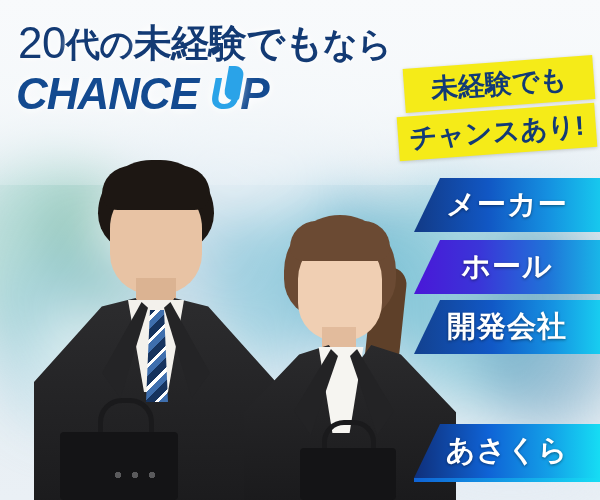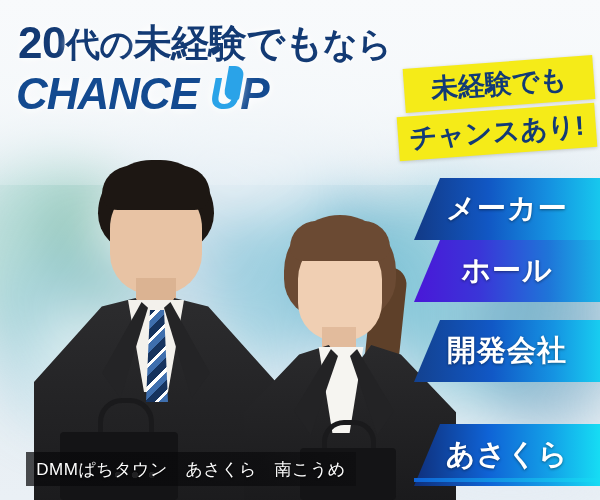--- a/index.html
+++ b/index.html
@@ -95,21 +95,21 @@
       background:radial-gradient(circle at 6px 5px,#5a5a5c 3px,transparent 3px),
                  radial-gradient(circle at 23px 5px,#5a5a5c 3px,transparent 3px),
                  radial-gradient(circle at 40px 5px,#5a5a5c 3px,transparent 3px);}
 
   
   .headline{
     position:absolute;left:18px;top:18px;white-space:nowrap;
     font-weight:700;color:#133a74;letter-spacing:-.5px;
     text-shadow:0 0 6px rgba(255,255,255,.95),0 0 14px rgba(255,255,255,.8);
   }
-  .hl-20{font-size:44px;font-weight:700;line-height:1;vertical-align:-2px;}
+  .hl-20{font-size:44px;font-weight:400;line-height:1;vertical-align:-2px;}
   .hl-a{font-size:38px;font-weight:700;}
   .hl-b{font-size:34px;font-weight:700;}
 
   .logo{
     position:absolute;left:16px;top:72px;white-space:nowrap;
     font-size:44px;font-weight:700;font-style:italic;letter-spacing:-1px;
     color:#134a90;line-height:1;
     text-shadow:0 0 8px rgba(255,255,255,.95),0 0 18px rgba(255,255,255,.75);
   }
   .logo .u-wrap{position:relative;display:inline-block;color:#2aa3e8;}
@@ -122,29 +122,29 @@
   .badge{
     position:absolute;background:#f5eb18;color:#123a76;
     font-weight:700;display:flex;align-items:center;justify-content:center;
     box-shadow:0 1px 4px rgba(0,0,0,.18);
   }
   .badge1{left:404px;top:62px;width:190px;height:44px;font-size:27px;transform:rotate(-4.2deg);}
   .badge2{left:398px;top:110px;width:198px;height:44px;font-size:27px;transform:rotate(-4.2deg);}
 
   
   .btn{
-    position:absolute;left:414px;width:186px;height:62px;
+    position:absolute;left:414px;width:186px;height:54px;
     clip-path:polygon(26px 0,100% 0,100% 100%,0 100%);
     display:flex;align-items:center;justify-content:center;
     color:#fff;font-size:29px;font-weight:700;letter-spacing:1px;
     text-shadow:0 1px 3px rgba(0,0,0,.45);
   }
   .btn.b-1{top:178px;background:linear-gradient(90deg,#123a86 0%,#1157c4 40%,#1590e0 72%,#17c8ee 100%);}
   .btn.b-2{top:240px;background:linear-gradient(90deg,#4a17d8 0%,#3a35d8 35%,#1f74d8 72%,#19b6e8 100%);}
-  .btn.b-3{top:300px;background:linear-gradient(90deg,#13418f 0%,#1158c6 42%,#1593e2 75%,#18cdf0 100%);margin-top:20px;}
+  .btn.b-3{top:300px;background:linear-gradient(90deg,#13418f 0%,#1158c6 42%,#1593e2 75%,#18cdf0 100%);}
   .btn.b-4{top:362px;background:linear-gradient(90deg,#6a10e0 0%,#5a2ae0 30%,#2a6de0 70%,#19b0ea 100%);}
   .btn.b-5{top:424px;background:linear-gradient(90deg,#0f2f7a 0%,#0f63d6 40%,#13a2e8 74%,#16ddf4 100%);}
 
   
   .caption{
     position:absolute;left:26px;top:452px;width:330px;height:34px;
     background:linear-gradient(90deg,rgba(8,8,10,.72) 0%,rgba(8,8,10,.66) 70%,rgba(8,8,10,.42) 100%);
     display:flex;align-items:center;justify-content:center;
     color:#fff;font-size:17px;font-weight:400;letter-spacing:.5px;
     text-shadow:0 1px 2px rgba(0,0,0,.8);
@@ -224,15 +224,14 @@
 
   <div class="badge badge1">未経験でも</div>
   <div class="badge badge2">チャンスあり!</div>
 
   <div class="btn b-1">メーカー</div>
   <div class="btn b-2">ホール</div>
   <div class="btn b-3">開発会社</div>
   <div class="btn b-5">あさくら</div>
   <div class="accent-line"></div>
 
-  <div class="caption">DMMぱちタウン　あさくら　南こうめ</div>
 
 </div>
 
 </body></html>

